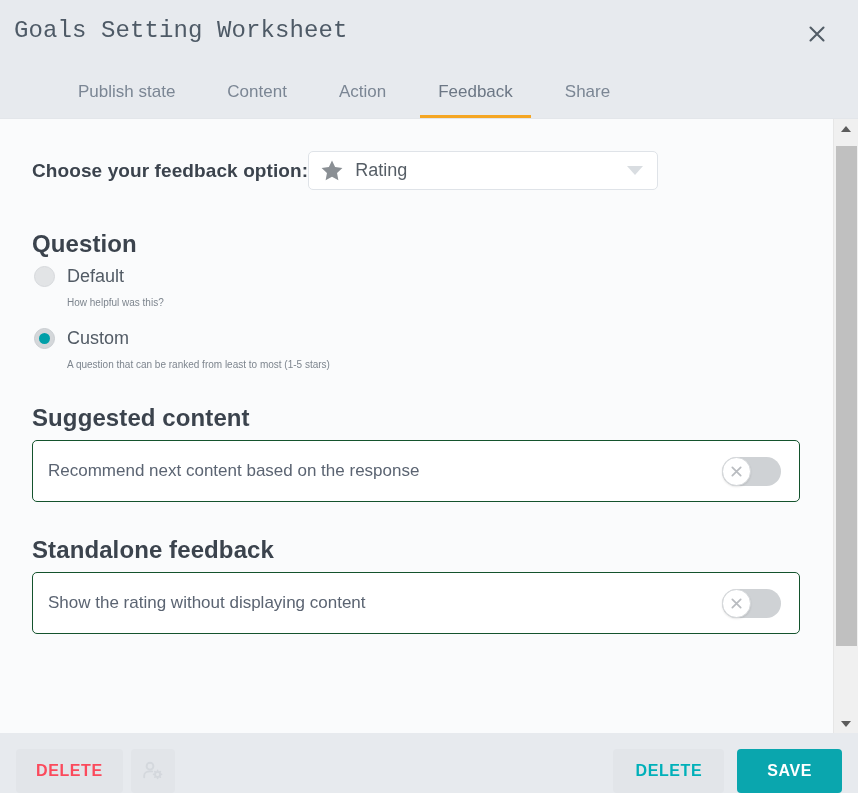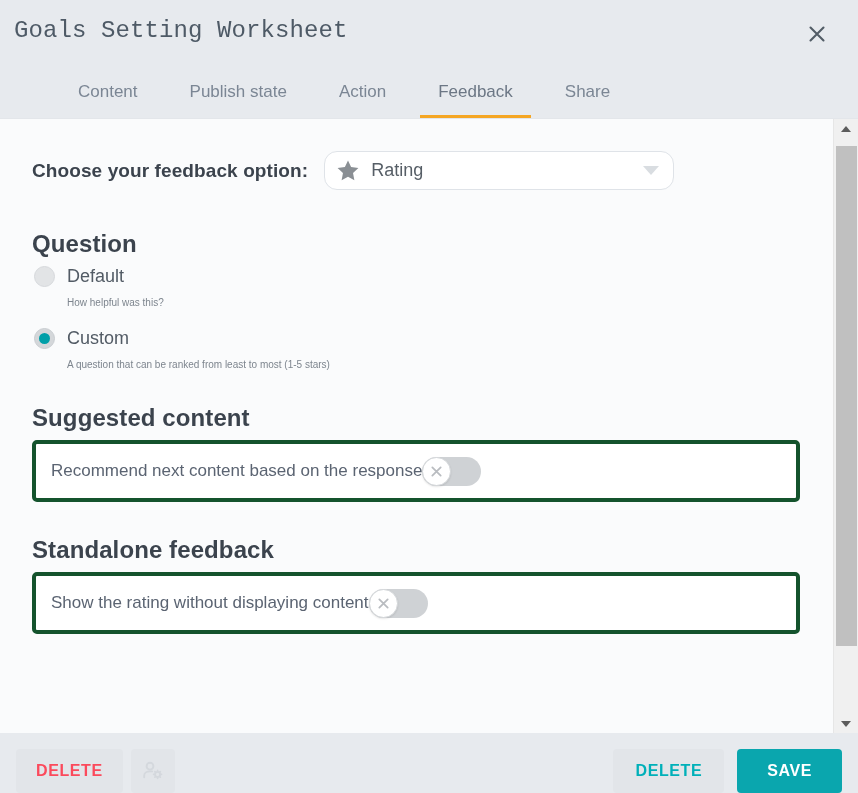--- a/index.html
+++ b/index.html
@@ -126,26 +126,25 @@
     margin-bottom: 4px;
   }
   .option-label {
     font-size: 19px;
     color: #3b434d;
     font-weight: 600;
     letter-spacing: 0.1px;
     white-space: nowrap;
   }
   .select-box {
-    margin-left: 16px;
     width: 350px;
     height: 39px;
     background: #ffffff;
     border: 1px solid #dfe3e8;
-    border-radius: 13px;
+    border-radius: 5px;
     display: flex;
     align-items: center;
     padding: 8px 12px;
     box-sizing: border-box;
     cursor: pointer;
     position: relative;
   }
   .select-star {
     width: 22px;
     height: 22px;
@@ -241,26 +240,26 @@
     font-family: "Liberation Sans", sans-serif;
     outline: none;
   }
 
   
   .toggle-card {
     margin-top: 6px;
     width: 768px;
     height: 62px;
     background: #ffffff;
-    border: 4px solid #14532d;
+    border: 1px solid #14532d;
     border-radius: 5px;
     box-sizing: border-box;
     display: flex;
     align-items: center;
-    justify-content: flex-start;
+    justify-content: space-between;
     padding: 0 18px 0 15px;
   }
   .toggle-card-label {
     font-size: 17px;
     color: #5b6472;
   }
   .toggle {
     position: relative;
     width: 59px;
     height: 29px;
@@ -400,24 +399,24 @@
     <div class="modal-title">Goals Setting Worksheet</div>
 
     <div class="close-button">
       <svg width="20" height="20" viewBox="0 0 20 20" aria-hidden="true">
         <path d="M3.5 3.5 L16.5 16.5 M16.5 3.5 L3.5 16.5" stroke="#525c66" stroke-width="2.1" stroke-linecap="round" fill="none"></path>
       </svg>
     </div>
 
     <div class="tabs">
       <div class="tab">
+        <span>Publish state</span>
+      </div>
+      <div class="tab">
         <span>Content</span>
-      </div>
-      <div class="tab">
-        <span>Publish state</span>
       </div>
       <div class="tab">
         <span>Action</span>
       </div>
       <div class="tab active">
         <span>Feedback</span>
       </div>
       <div class="tab">
         <span>Share</span>
       </div>

